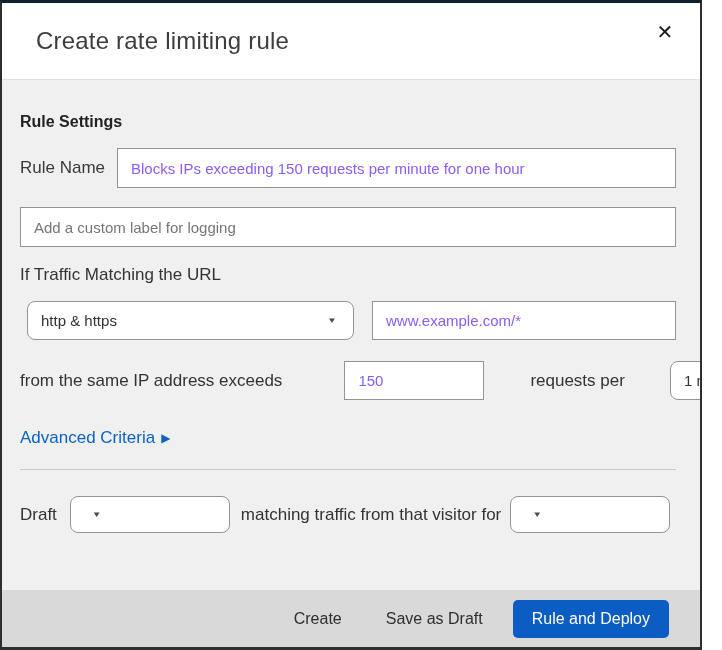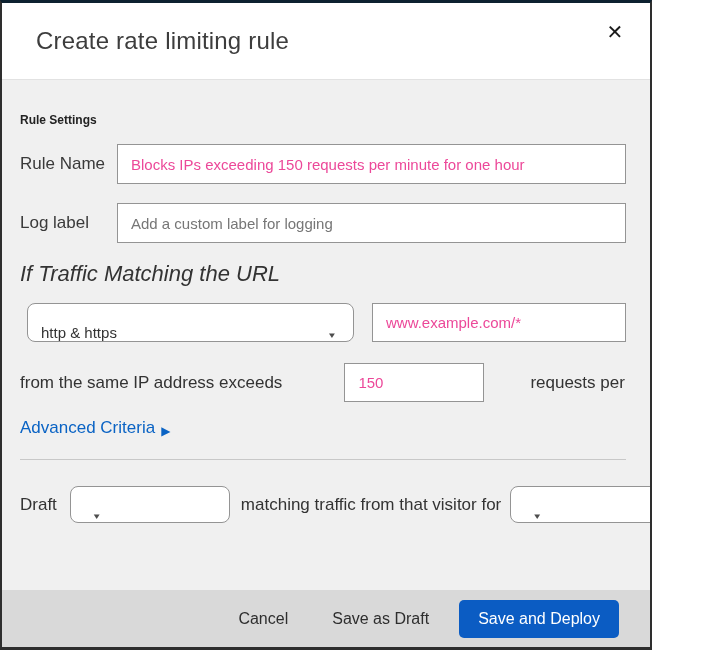--- a/index.html
+++ b/index.html
@@ -2,21 +2,21 @@
 <html><head>
 <meta charset="utf-8">
 <style>
   * { margin: 0; padding: 0; box-sizing: border-box; }
   html, body { width: 722px; height: 650px; }
   body {
     font-family: "Liberation Sans", "DejaVu Sans", sans-serif;
     background: #ffffff;
   }
   .frame {
-    width: 652px; height: 650px;
+    width: 702px; height: 650px;
     border-left: 2px solid #2e2e2e;
     border-right: 2px solid #2e2e2e;
     border-bottom: 3px solid #2e2e2e;
     border-top: 3px solid #0d2130;
     display: flex; flex-direction: column;
     background: #ffffff;
     overflow: hidden;
   }
   
   .modal-header {
@@ -40,54 +40,54 @@
   }
   
   .modal-body {
     flex: 1 1 auto;
     background: #f0f0f0;
     padding: 0 24px 0 18px;
     overflow: hidden;
   }
   .section-heading {
     margin-top: 33px;
-    font-size: 12px; font-weight: 700; color: #222222;
+    font-size: 16px; font-weight: 700; color: #222222;
   }
   .field-row {
     display: flex; align-items: center;
   }
   .field-row.rule-name { margin-top: 17px; }
   .field-row.log-label { margin-top: 19px; }
   .field-label {
     width: 97px; flex: 0 0 97px;
     font-size: 17px; color: #3a3a3a;
   }
   .text-input {
     flex: 1 1 auto;
     height: 40px;
     border: 1px solid #949494;
     border-radius: 0;
     background: #ffffff;
     padding: 0 13px;
-    font-size: 15px; color: #ec4899;
+    font-size: 15px; color: #8b5cf6;
     font-family: "Liberation Sans", "DejaVu Sans", sans-serif;
     outline: none;
   }
   .text-input::placeholder { color: #767676; opacity: 1; }
   .group-heading {
     margin-top: 18px;
-    font-size: 22px; color: #333333; font-style: italic;
+    font-size: 17px; color: #333333;
   }
   
   .select {
     height: 39px;
     border: 1px solid #949494;
     border-radius: 8px;
     background: #ffffff;
-    display: flex; align-items: flex-end;
+    display: flex; align-items: center;
     padding: 0 16px 0 13px;
     font-size: 15px; color: #333333;
     cursor: pointer;
   }
   .select .select-value { flex: 1 1 auto; }
   .caret {
     font-size: 10px; color: #4d4d4d; margin-left: 8px;
     transform: scaleY(0.8);
   }
   .url-row {
@@ -100,22 +100,22 @@
     margin-top: 21px;
     display: flex; align-items: center; gap: 32px;
   }
   .inline-text { font-size: 17px; color: #333333; white-space: nowrap; }
   .rate-row .threshold-input {
     flex: 0 0 140px; width: 140px; margin-left: 30px; height: 39px;
   }
   .rate-row .requests-per { margin-left: 14px; }
   .rate-row .period-select { width: 138px; flex: 0 0 138px; margin-left: 13px; }
   .adv-link {
-    margin-top: 16px;
-    display: inline-flex; align-items: flex-end;
+    margin-top: 28px;
+    display: inline-flex; align-items: center;
     font-size: 17px; color: #0a63c4; cursor: pointer;
   }
   .adv-arrow { font-size: 12px; margin-left: 6px; color: #0a63c4; }
   .divider {
     margin-top: 21px;
     border: none; border-top: 1px solid #c8c8c8;
     height: 0; width: 100%;
   }
   .then-row {
     margin-top: 26px;
@@ -162,21 +162,20 @@
   <div class="modal-body">
 
     <div class="section-heading">Rule Settings</div>
 
     <div class="field-row rule-name">
       <div class="field-label">Rule Name</div>
       <input class="text-input" type="text" value="Blocks IPs exceeding 150 requests per minute for one hour" style="">
     </div>
 
     <div class="field-row log-label">
-      <div class="field-label">Log label</div>
       <input class="text-input" type="text" placeholder="Add a custom label for logging" style="">
     </div>
 
     <div class="group-heading">If Traffic Matching the URL</div>
 
     <div class="url-row">
       <div class="select scheme-select">
         <span class="select-value">http &amp; https</span>
         <span class="caret">▼</span>
       </div>
@@ -207,18 +206,18 @@
       </div>
       <span class="inline-text then-middle">matching traffic from that visitor for</span>
       <div class="select duration-select">
         <span class="caret">▼</span>
       </div>
     </div>
 
   </div>
 
   <div class="modal-footer">
-    <button class="footer-link cancel">Cancel</button>
+    <button class="footer-link cancel">Create</button>
     <button class="footer-link draft">Save as Draft</button>
-    <button class="primary-btn">Save and Deploy</button>
+    <button class="primary-btn">Rule and Deploy</button>
   </div>
 
 </div>
 
 </body></html>

